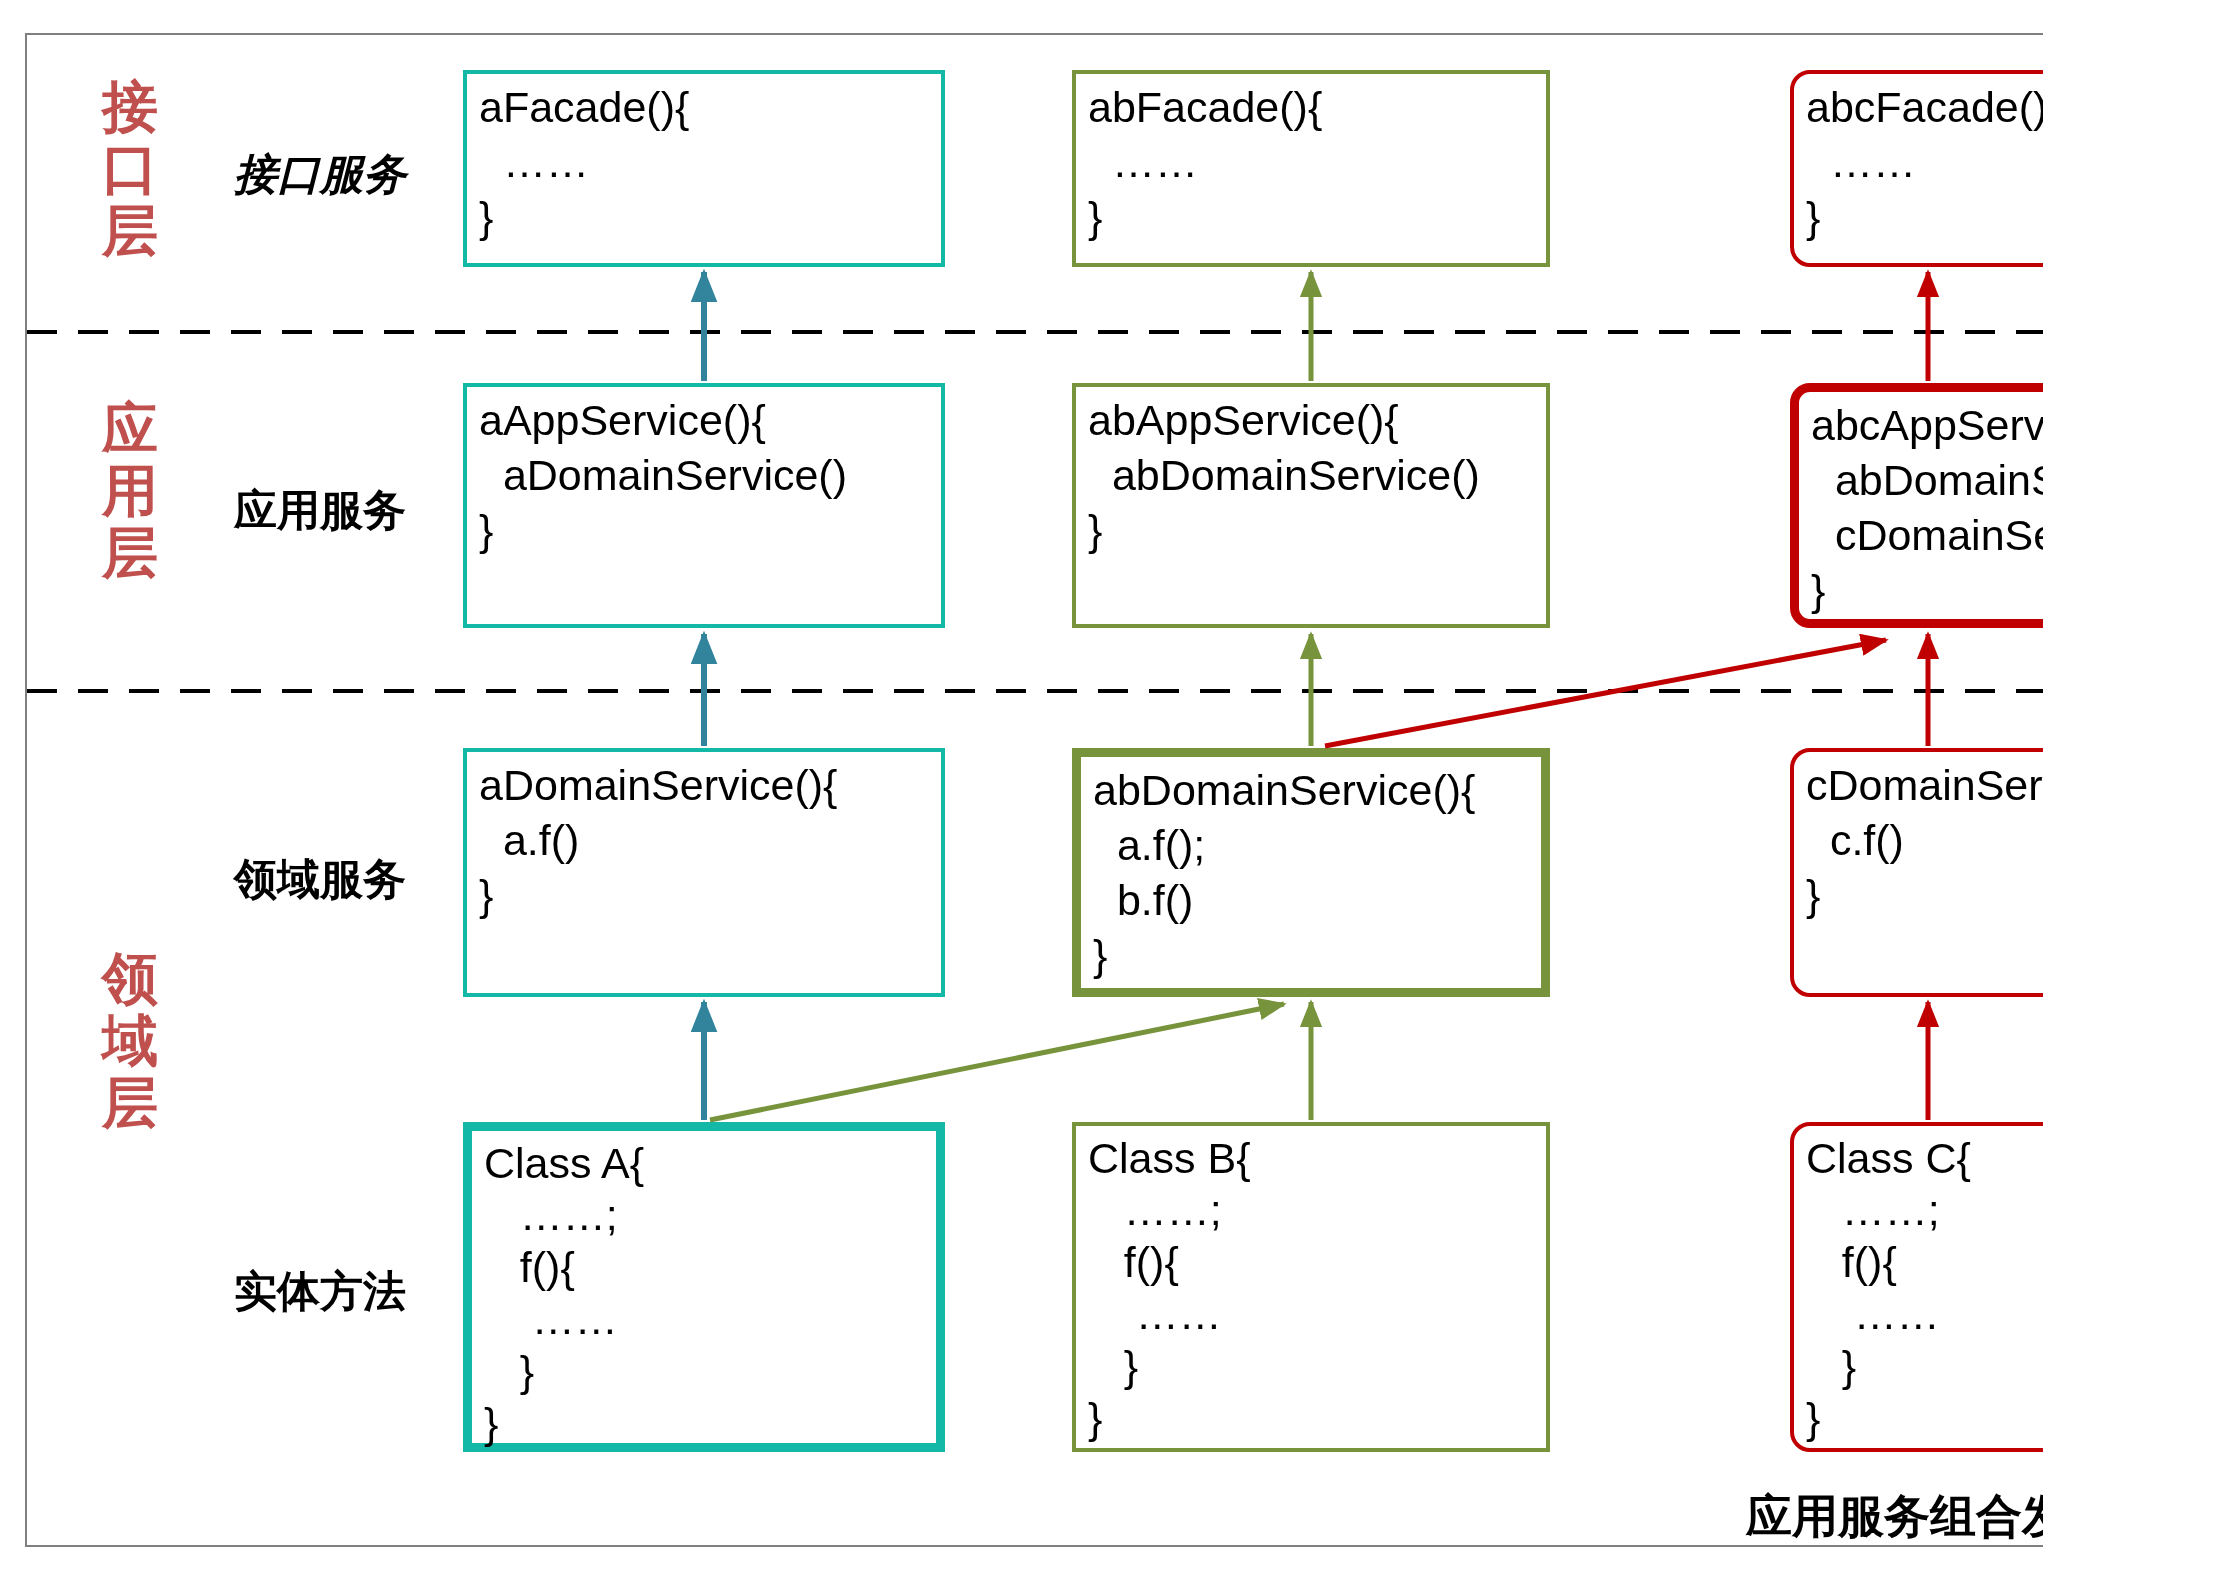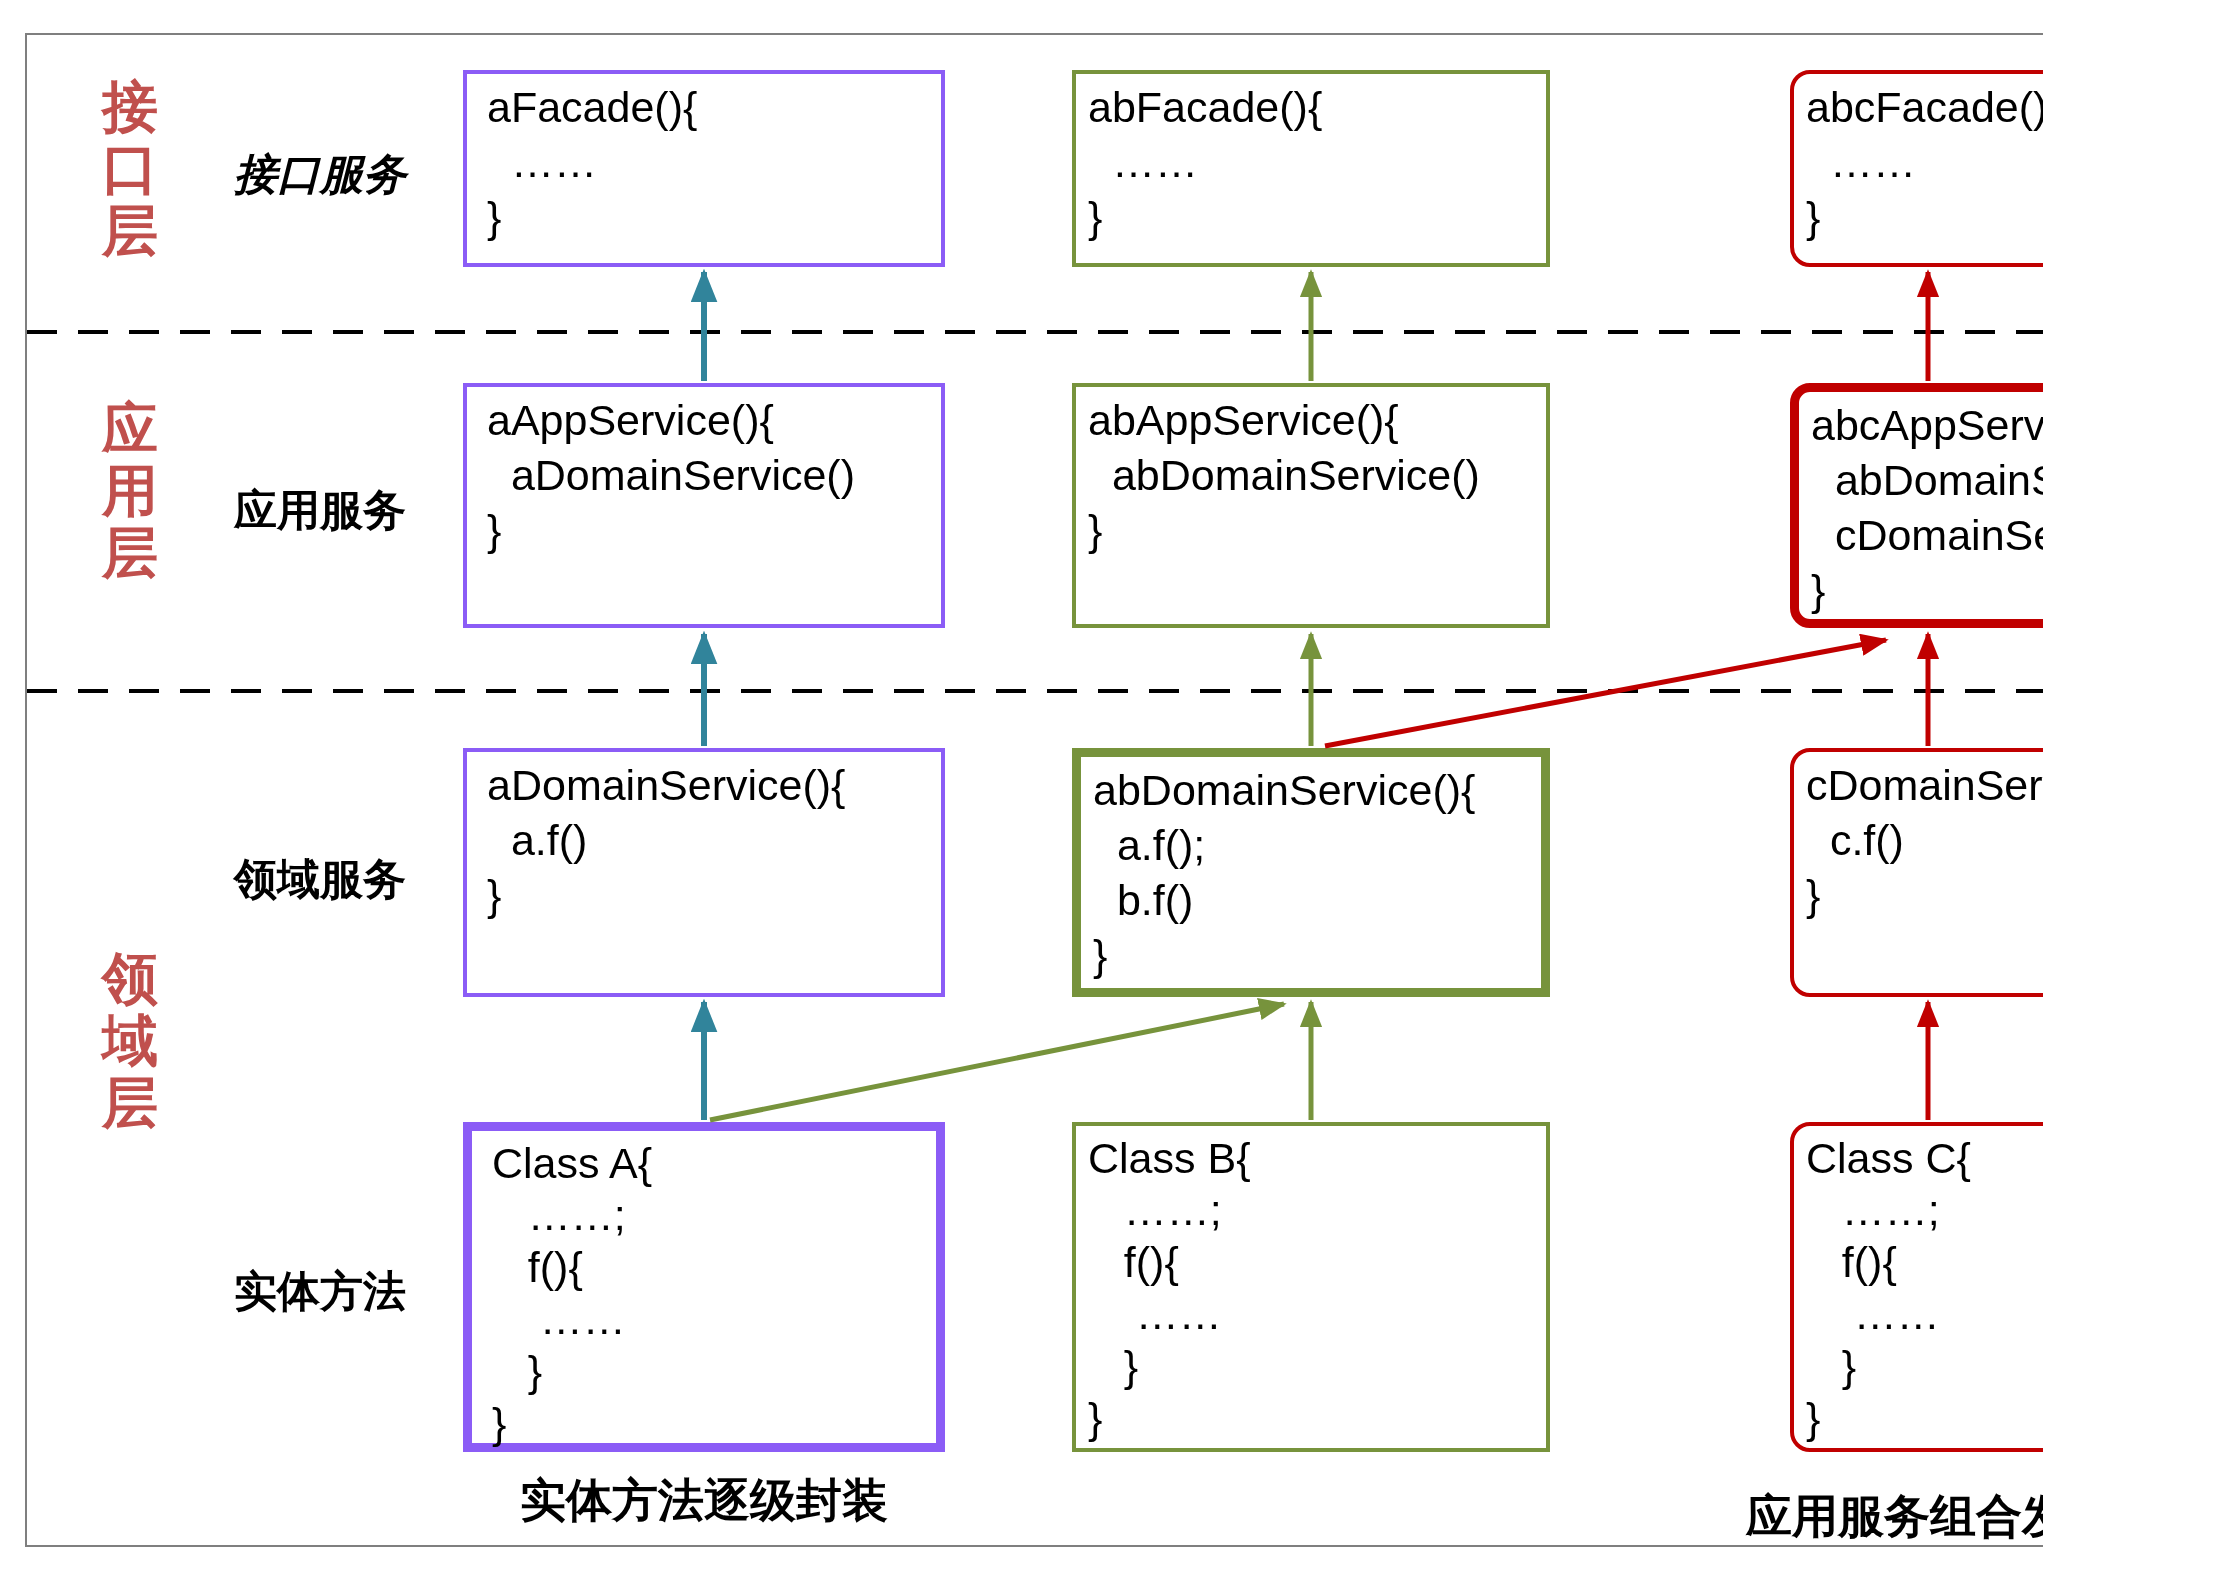--- a/index.html
+++ b/index.html
@@ -24,21 +24,21 @@
   .rl-4 { top:1263px; }
 
   .box { position:absolute; box-sizing:border-box; background:#ffffff; }
   .col-a { left:463px;  width:482px; }
   .col-b { left:1072px; width:478px; }
   .col-c { left:1790px; width:470px;border-radius:20px; }
   .row-1 { top:70px;   height:197px; }
   .row-2 { top:383px;  height:245px; }
   .row-3 { top:748px;  height:249px; }
   .row-4 { top:1122px; height:330px; }
-  .teal  { border:4px solid #8b5cf6;padding-left:8px; }
+  .teal  { border:4px solid #14b8a6; }
   .green { border:4px solid #77933C; }
   .red   { border:4px solid #C00000; }
   .thick { border-width:9px; }
 
   .box pre { margin:0; padding:6px 4px 0 12px; color:#000;
              font-family:"Liberation Sans", sans-serif;
              font-size:43px; line-height:55px; white-space:pre; }
   .row-4 pre { line-height:52px; }
 
   .caption { position:absolute; top:1470px; width:500px; text-align:center;
@@ -133,21 +133,20 @@
   </div>
   <div class="box col-c row-4 red">
     <pre>Class C{
    ……;
    f(){
     ……
    }
 }</pre>
   </div>
 
-  <div class="caption cap-a">实体方法逐级封装</div>
   <div class="caption cap-c">应用服务组合发布</div>
 
   <svg id="arrow-layer" width="2233" height="1571" viewBox="0 0 2233 1571">
     <defs>
       <marker id="ah-teal" viewBox="0 0 10 8" refX="9" refY="4" markerWidth="5.6" markerHeight="4.5" orient="auto">
         <path d="M0,0 L10,4 L0,8 Z" fill="#31849B"></path>
       </marker>
       <marker id="ah-green" viewBox="0 0 10 8" refX="9" refY="4" markerWidth="5.6" markerHeight="4.5" orient="auto">
         <path d="M0,0 L10,4 L0,8 Z" fill="#77933C"></path>
       </marker>

